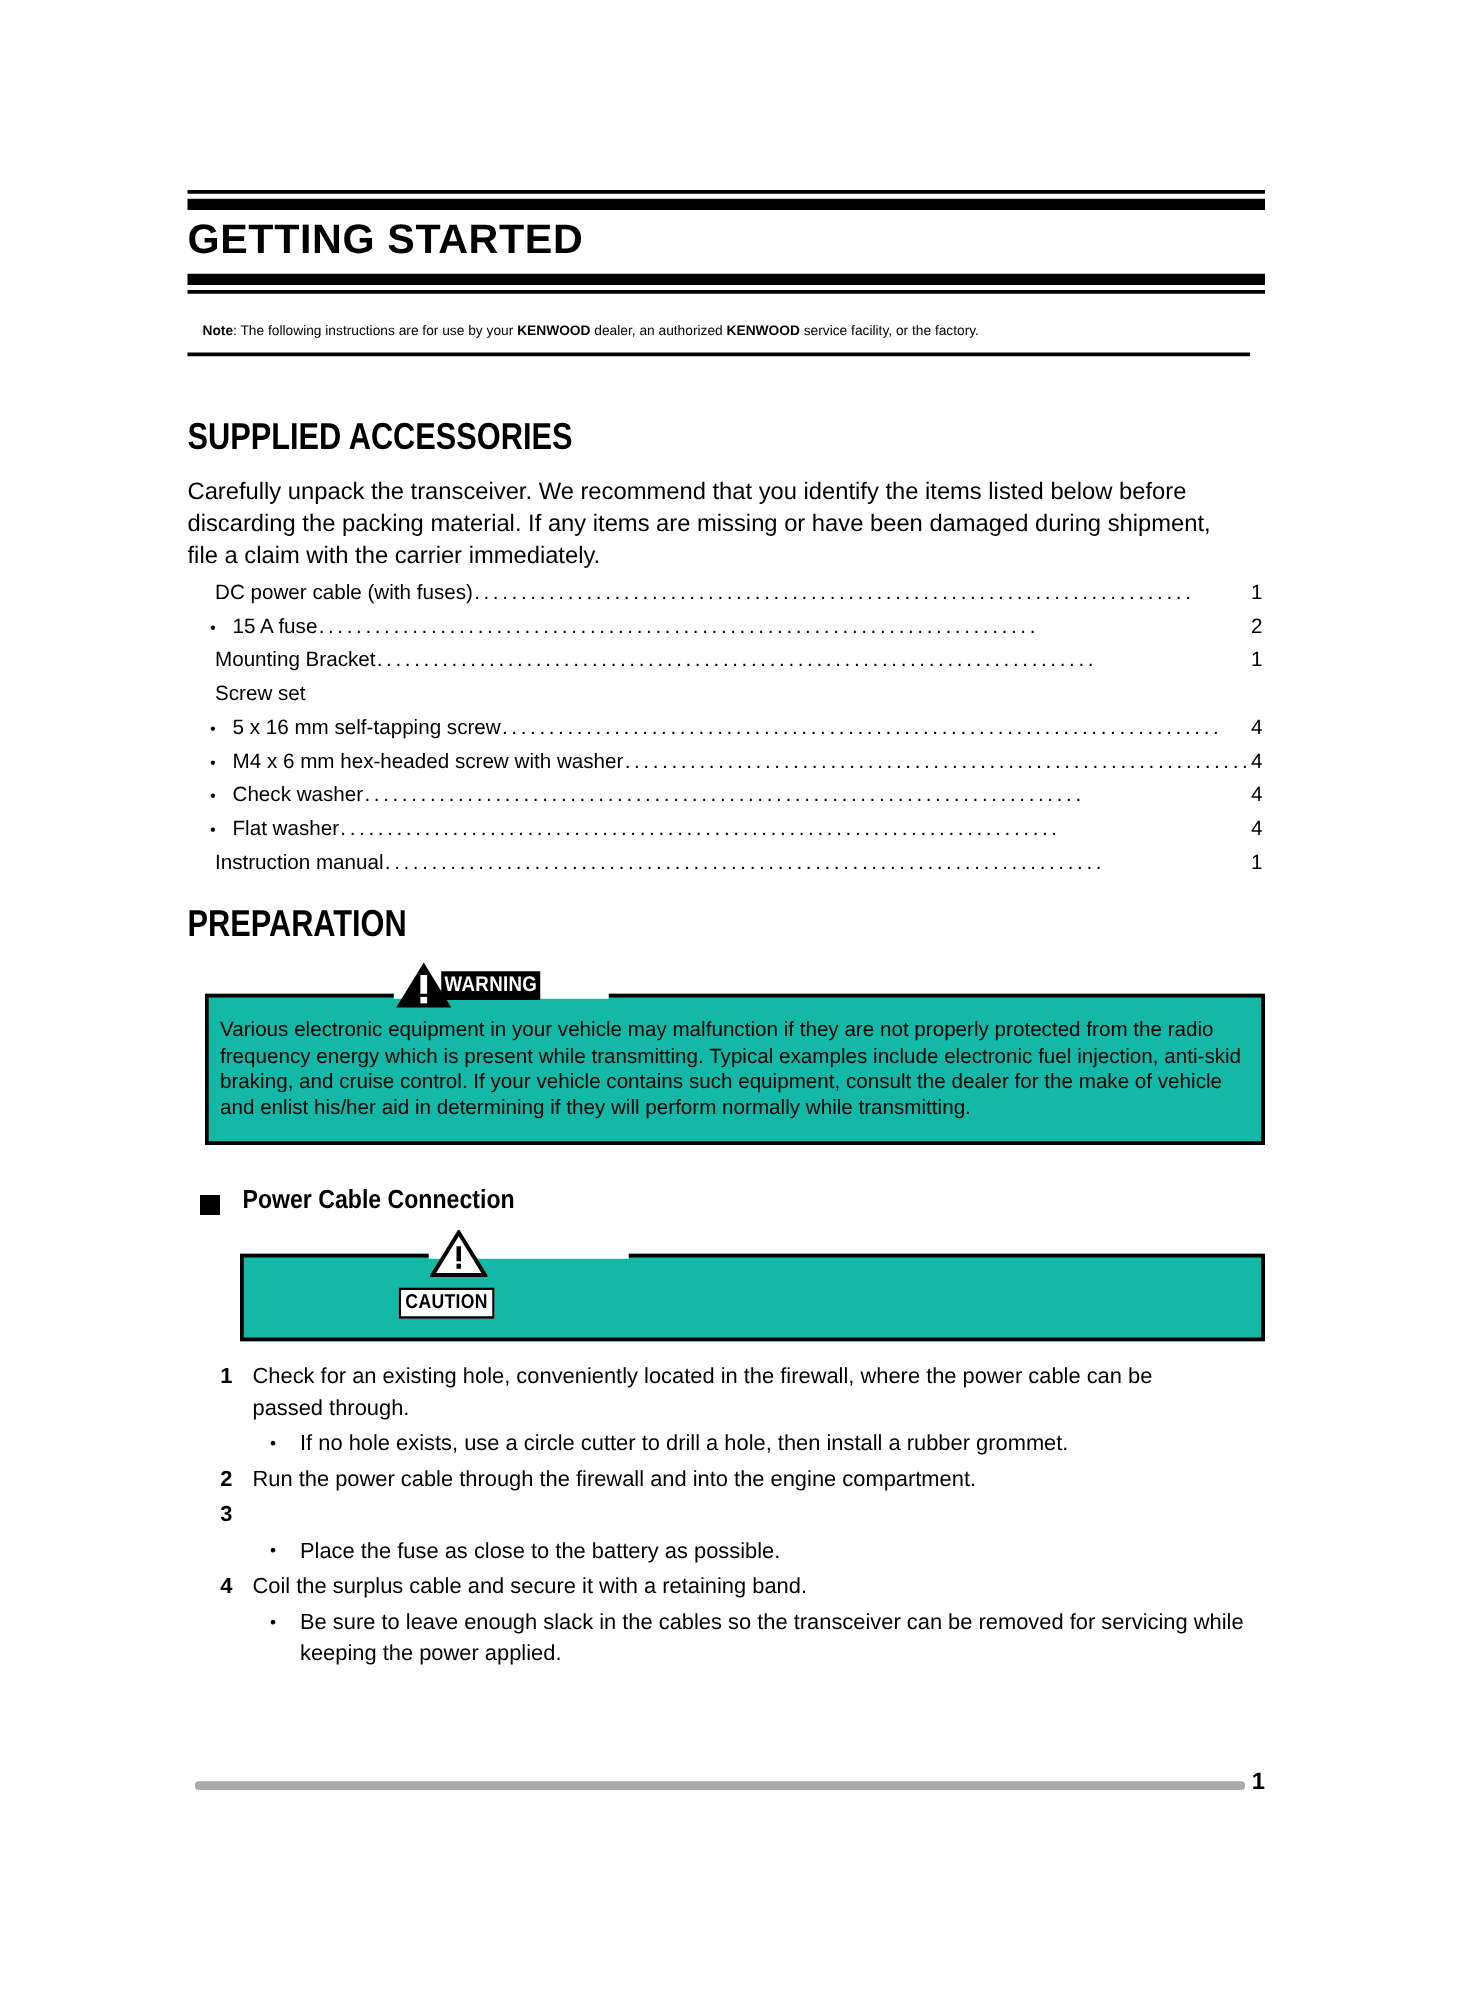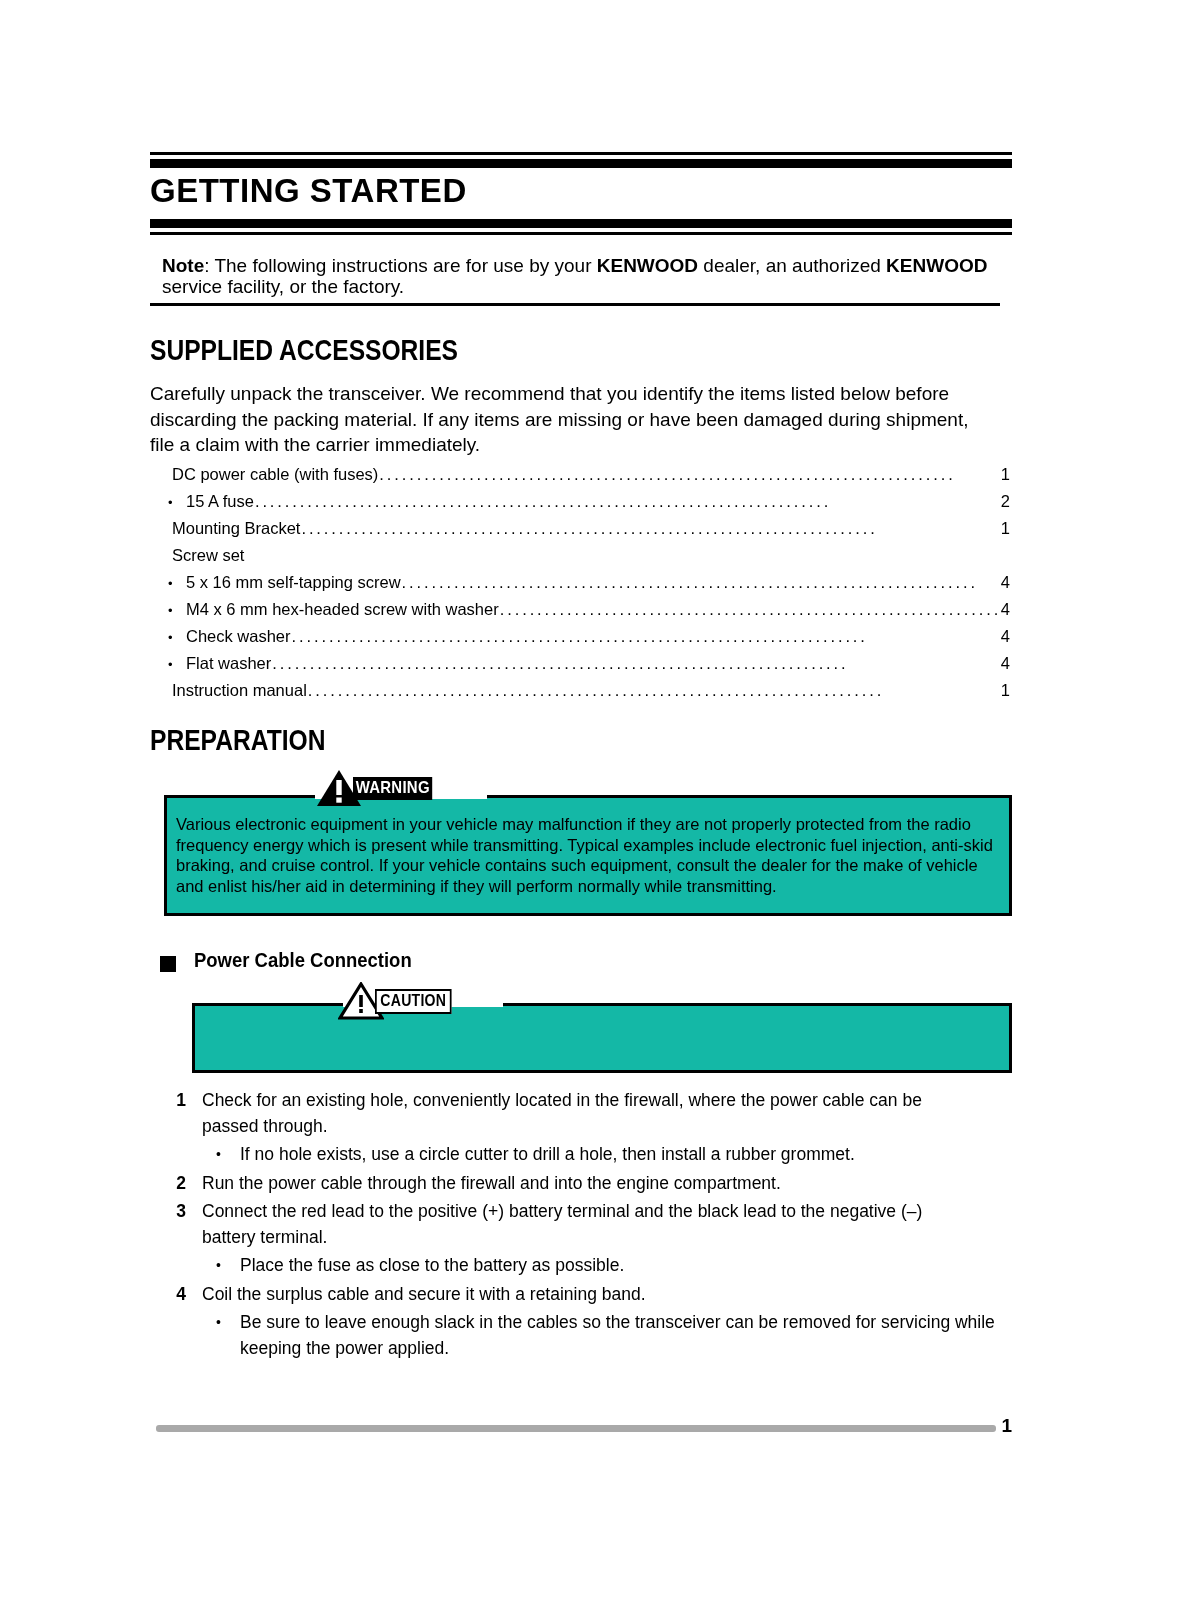--- a/index.html
+++ b/index.html
@@ -53,21 +53,21 @@
   }
 
   
   .note-block {
     position: absolute;
     top: 255px;
     left: 12px;
     width: 850px;
   }
   .note-text {
-    font-size: 19px;
+    font-size: 11px;
     line-height: 21px;
     margin: 0;
   }
   .note-text b { font-weight: bold; }
   .note-underline {
     margin-top: 6px;
     height: 3px;
     background: #000;
     width: 850px;
     margin-left: -12px;
@@ -183,21 +183,21 @@
     height: 6px;
   }
 
   .alert-tag {
     position: absolute;
     display: flex;
     align-items: center;
     height: 34px;
   }
   #warning-tag { left: 166px; top: 771px; text-decoration: underline; }
-  #caution-tag { left: 188px; top: 984px; }
+  #caution-tag { left: 178px; top: 984px; flex-direction: column; }
 
   .tri {
     position: relative;
     width: 46px;
     height: 38px;
     flex: 0 0 46px;
   }
   .tri svg { display: block; }
 
   .tag-label {
@@ -459,21 +459,20 @@
       <span class="substep-text">If no hole exists, use a circle cutter to drill a hole, then install a rubber grommet.</span>
     </div>
 
     <div class="step">
       <span class="step-num">2</span>
       <span class="step-text">Run the power cable through the firewall and into the engine compartment.</span>
     </div>
 
     <div class="step">
       <span class="step-num">3</span>
-      <span class="step-text">Connect the red lead to the positive (+) battery terminal and the black lead to the negative (–) battery terminal.</span>
     </div>
     <div class="substep">
       <span class="substep-bullet">•</span>
       <span class="substep-text">Place the fuse as close to the battery as possible.</span>
     </div>
 
     <div class="step">
       <span class="step-num">4</span>
       <span class="step-text">Coil the surplus cable and secure it with a retaining band.</span>
     </div>

